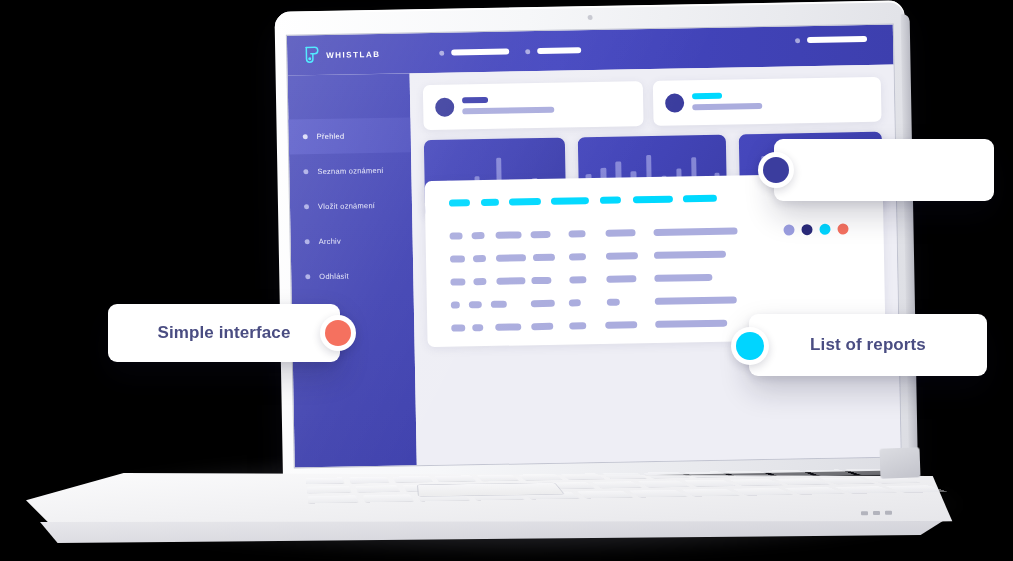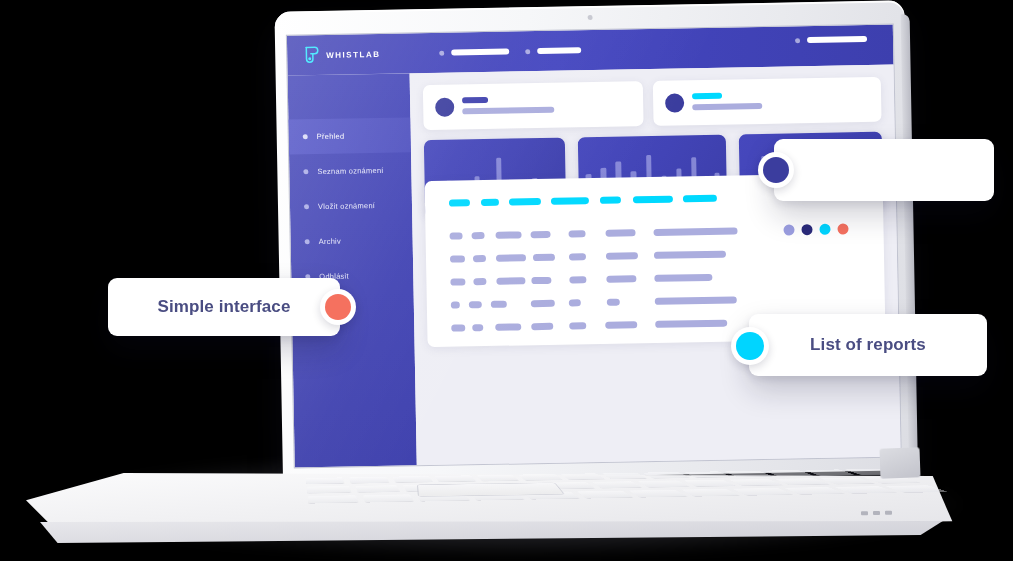--- a/index.html
+++ b/index.html
@@ -112,21 +112,21 @@
     text-align:center;width:100%;}
   .co-dot{position:absolute;border-radius:50%;background:#fff;
     display:flex;align-items:center;justify-content:center;
     box-shadow:0 3px 9px rgba(20,20,50,.16);}
   .co-dot i{display:block;border-radius:50%;}
 
   #co-stats{left:774px;top:139px;width:220px;height:62px;}
   #co-stats .co-dot{left:-16px;top:13px;width:36px;height:36px;}
   #co-stats .co-dot i{width:26px;height:26px;background:#3b3d9e;}
 
-  #co-simple{left:108px;top:278px;width:232px;height:58px;}
+  #co-simple{left:108px;top:304px;width:232px;height:58px;}
   #co-simple .co-dot{right:-16px;top:11px;width:36px;height:36px;}
   #co-simple .co-dot i{width:26px;height:26px;background:#f5715f;}
 
   #co-reports{left:749px;top:314px;width:238px;height:62px;}
   #co-reports .co-dot{left:-18px;top:13px;width:38px;height:38px;}
   #co-reports .co-dot i{width:28px;height:28px;background:#00d5ff;}
 </style>
 </head>
 <body>
 

